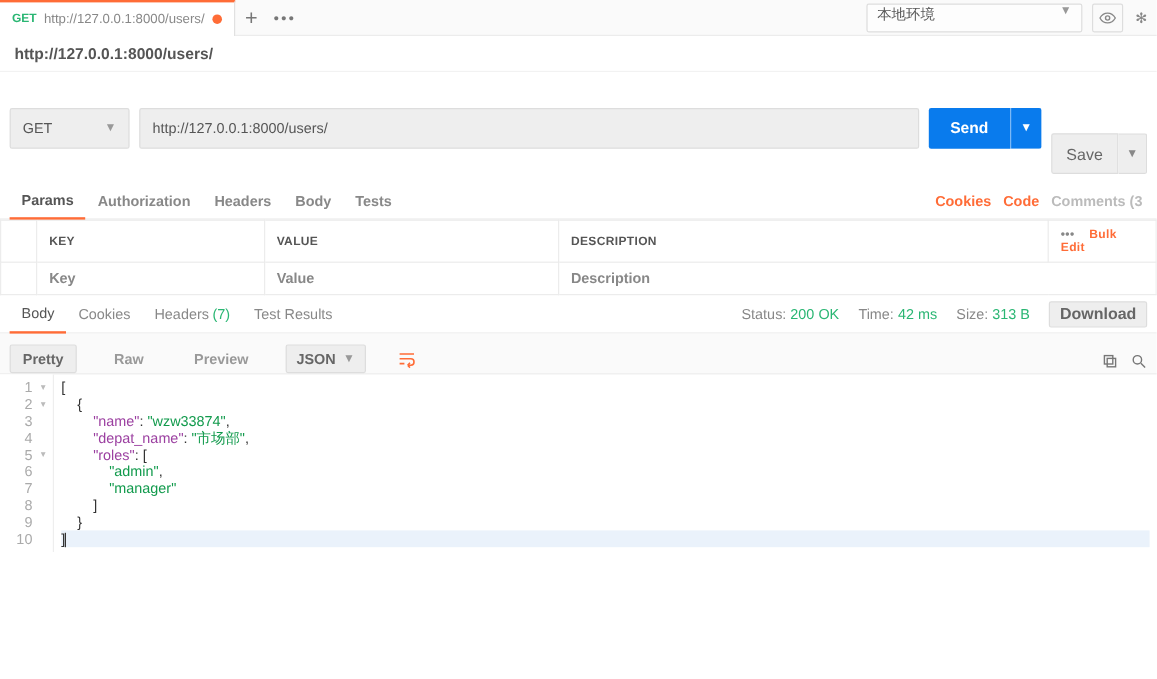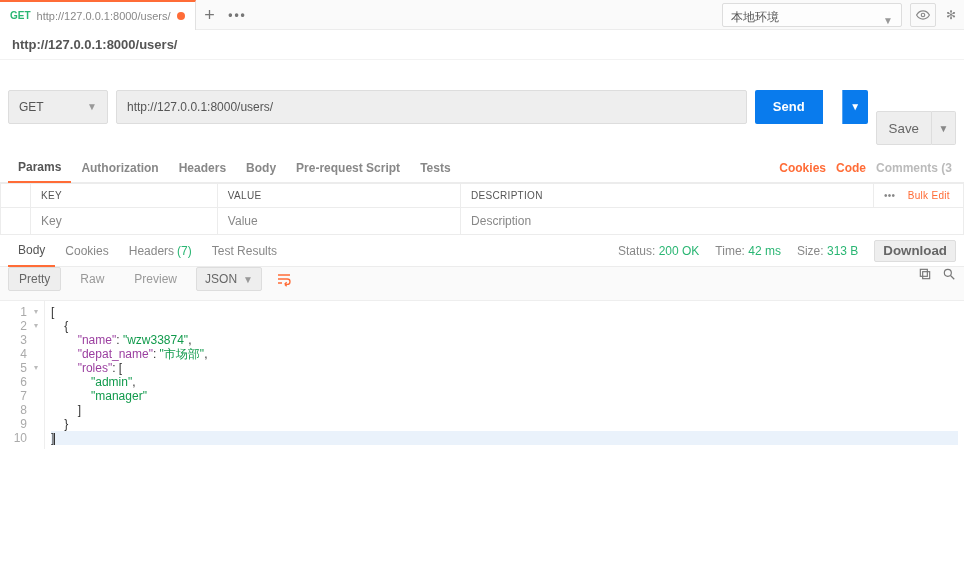--- a/index.html
+++ b/index.html
@@ -13,75 +13,75 @@
   }
   .tab .method { color: #2ab673; font-weight: 700; font-size: 10px; }
   .tab .url    { color: #888; font-size: 11px; }
   .tab .dot    { width: 8px; height: 8px; border-radius: 50%; background: #ff6c37; margin-left: auto; }
   .icon-btn { width: 28px; height: 30px; display: flex; align-items: center; justify-content: center; cursor: pointer; color: #777; }
   .plus { font-size: 18px; line-height: 1; }
   .dots { letter-spacing: 2px; font-weight: 700; }
 
   .env-area { margin-left: auto; display: flex; align-items: center; gap: 8px; padding-right: 6px; }
   .env-select {
-    width: 180px; height: 24px; border: 1px solid #ddd; background: #fdfdfd; display: flex; align-items: flex-end;
+    width: 180px; height: 24px; border: 1px solid #ddd; background: #fdfdfd; display: flex; align-items: flex-start;
     justify-content: space-between; padding: 0 8px; color: #555; border-radius: 2px;
   }
   .chevron { font-size: 10px; color: #999; }
   .round-icon { width: 26px; height: 24px; border: 1px solid #ddd; display: flex; align-items: center; justify-content: center; border-radius: 2px; color: #888; }
 
   
   .addrline { height: 30px; display: flex; align-items: center; padding: 0 12px; font-size: 13px; color: #555; font-weight: 600; border-bottom: 1px solid #f2f2f2; }
 
   
   .reqbar { display: flex; gap: 8px; padding: 8px; align-items: center; background: #fff; }
   .method-select {
     width: 100px; height: 34px; background: #eee; border: 1px solid #ddd; display: flex; align-items: center;
     padding: 0 10px; justify-content: space-between; color: #555; border-radius: 2px;
   }
   .url-input {
     flex: 1; height: 34px; background: #eee; border: 1px solid #ddd; display: flex; align-items: center;
     padding: 0 10px; color: #555; border-radius: 2px;
   }
-  .send-group { display: flex; gap: 19px; }
+  .send-group { display: flex; }
   .btn-send  { height: 34px; background: #097bed; color: #fff; border: none; padding: 0 18px; font-weight: 600; font-size: 13px; border-radius: 2px 0 0 2px; cursor: pointer; }
   .btn-send-caret { height: 34px; width: 26px; background: #097bed; color: #fff; border: none; border-left: 1px solid rgba(255,255,255,0.3); border-radius: 0 2px 2px 0; cursor: pointer; font-size: 10px; }
   .save-group { display: flex; margin-top: 43px; }
   .btn-save  { height: 34px; background: #eee; border: 1px solid #ddd; color: #666; padding: 0 12px; border-radius: 2px 0 0 2px; cursor: pointer; }
   .btn-save-caret { height: 34px; width: 24px; background: #eee; border: 1px solid #ddd; border-left: none; color: #888; border-radius: 0 2px 2px 0; cursor: pointer; font-size: 10px; }
 
   
   .tabs-row { display: flex; align-items: center; height: 30px; padding: 0 8px; border-bottom: 1px solid #ececec; font-size: 12px; font-weight: bold; }
   .req-tab { padding: 0 10px; height: 30px; display: flex; align-items: center; color: #888; cursor: pointer; }
   .req-tab.active { color: #555; border-bottom: 2px solid #ff6c37; }
   .right-links { margin-left: auto; display: flex; gap: 10px; padding-right: 4px; }
   .link-orange { color: #ff6c37; cursor: pointer; }
   .link-grey   { color: #bbb; cursor: pointer; }
 
   
   table.params { width: 100%; border-collapse: collapse; font-size: 12px; }
-  table.params th, table.params td { border: 1px solid #ececec; padding: 6px 10px; text-align: left; color: #888; font-weight: 400; }
+  table.params th, table.params td { border: 1px solid #ececec; padding: 6px 10px; text-align: left; color: #888; font-weight: 700; }
   table.params th { background: #fff; color: #555; font-size: 10px; letter-spacing: 0.3px; }
   .th-first { width: 30px; border-left: none; }
   .th-tools { width: 90px; text-align: right; padding-right: 10px; }
   .bulk-edit { color: #ff6c37; cursor: pointer; }
   .placeholder { color: #bbb; }
 
   
   .resp-header { display: flex; align-items: center; height: 32px; padding: 0 8px; border-bottom: 1px solid #ececec; }
   .resp-tabs { display: flex; }
   .resp-tab { padding: 0 10px; height: 32px; display: flex; align-items: center; color: #888; cursor: pointer; }
   .resp-tab.active { color: #555; border-bottom: 2px solid #ff6c37; }
   .count-badge { color: #2ab673; margin-left: 3px; }
   .resp-meta { margin-left: auto; display: flex; gap: 16px; align-items: center; color: #888; }
   .green { color: #2ab673; }
   .download-btn { height: 22px; background: #eee; border: 1px solid #ddd; color: #666; padding: 0 8px; border-radius: 2px; cursor: pointer; font-weight: bold; }
 
   
-  .resp-toolbar { display: flex; align-items: flex-start; height: 34px; padding: 0 8px; gap: 8px; background: #fafafa; border-bottom: 1px solid #eee; }
+  .resp-toolbar { display: flex; align-items: flex-end; height: 34px; padding: 0 8px; gap: 20px; background: #fafafa; border-bottom: 1px solid #eee; font-weight: bold; }
   .fmt-btn { height: 24px; padding: 0 10px; background: #eee; border: 1px solid #ddd; color: #666; border-radius: 2px; cursor: pointer; display: flex; align-items: center; }
   .fmt-btn.plain { background: transparent; border-color: transparent; color: #999; }
   .json-select { height: 24px; background: #eee; border: 1px solid #ddd; padding: 0 8px; display: flex; align-items: center; gap: 6px; color: #666; border-radius: 2px; cursor: pointer; }
   .wrap-icon { width: 28px; height: 24px; display: flex; align-items: center; justify-content: center; color: #ff6c37; cursor: pointer; }
   .resp-toolbar .right { margin-left: auto; display: flex; gap: 10px; color: #888; }
 
   
   .code-area { display: flex; font-family: Consolas, Menlo, monospace; font-size: 12px; line-height: 14px; }
   .gutter { width: 45px; background: #fff; text-align: right; padding: 4px 6px 4px 0; color: #aaa; border-right: 1px solid #eee; user-select: none; }
   .gutter .ln { height: 14px; display: flex; justify-content: flex-end; align-items: center; gap: 3px; }
@@ -147,21 +147,20 @@
     <button class="btn-save">Save</button>
     <button class="btn-save-caret"><span>▼</span></button>
   </div>
 </div>
 
 <div class="tabs-row">
   <div class="req-tab active">Params</div>
   <div class="req-tab">Authorization</div>
   <div class="req-tab">Headers</div>
   <div class="req-tab">Body</div>
-  <div class="req-tab">Pre-request Script</div>
   <div class="req-tab">Tests</div>
   <div class="right-links">
     <span class="link-orange">Cookies</span>
     <span class="link-orange">Code</span>
     <span class="link-grey">Comments (3</span>
   </div>
 </div>
 
 <table class="params">
   <tbody>

